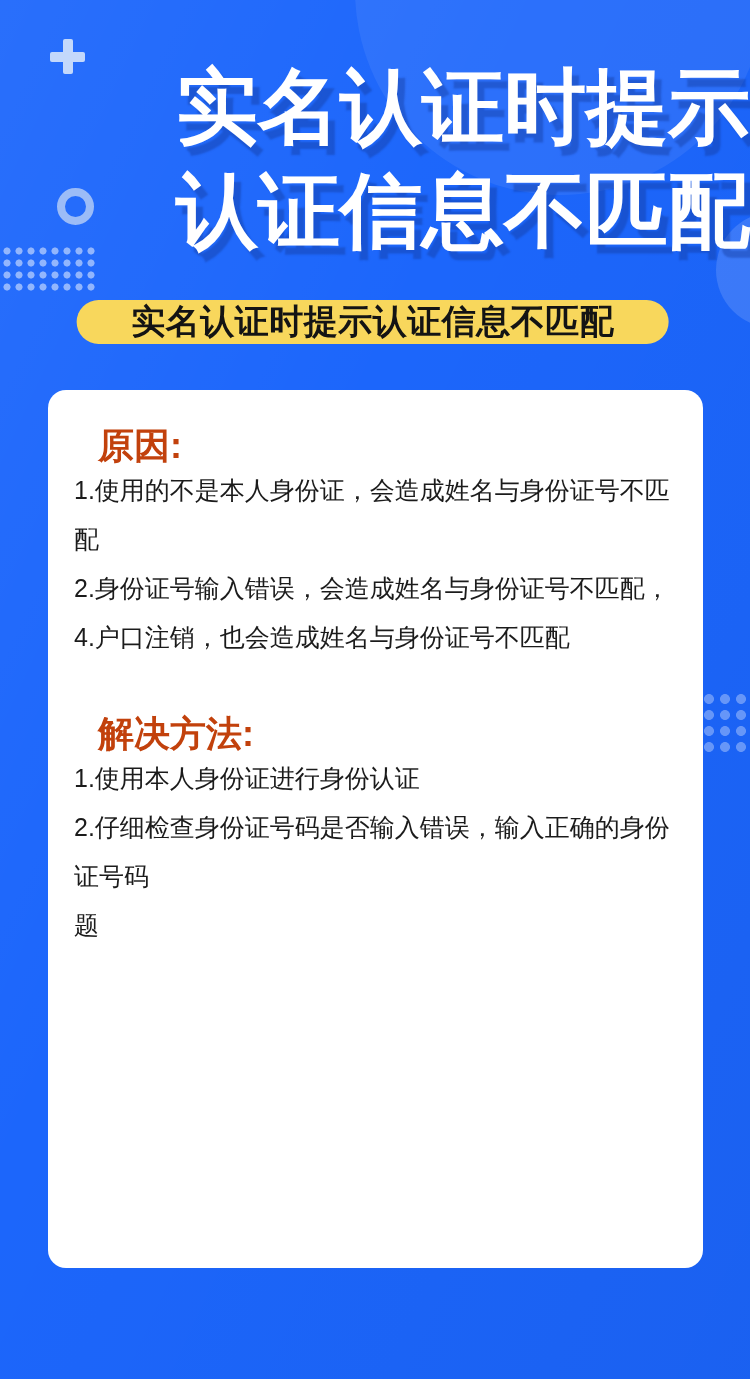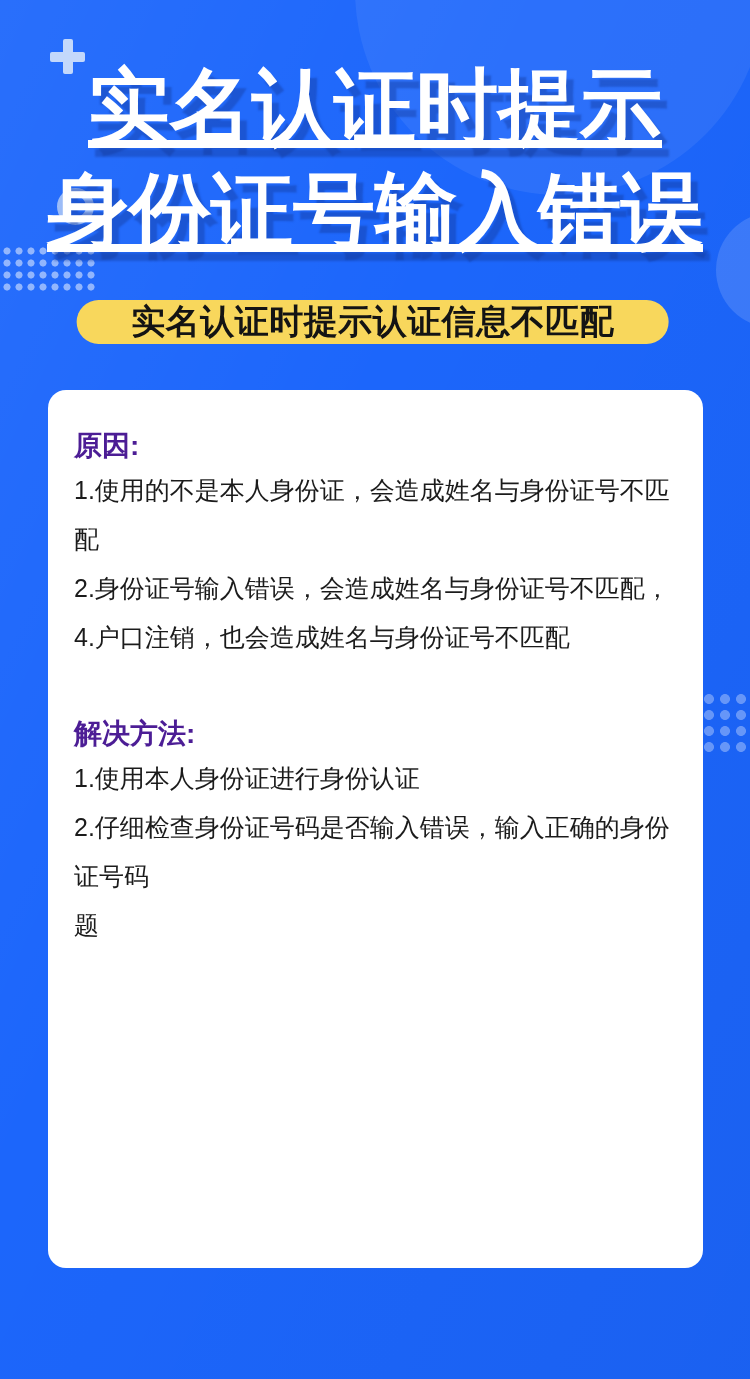--- a/index.html
+++ b/index.html
@@ -42,63 +42,62 @@
     background-size:12px 12px; background-position:0 0;
   }
   .dots-right {
     position:absolute; left:701px; top:691px; width:49px; height:64px;
     background-image: radial-gradient(circle, rgba(255,255,255,.33) 4.6px, rgba(255,255,255,0) 5.3px);
     background-size:16px 16px; background-position:0 0;
   }
   
   .title {
     position:absolute; left:0; top:55px; width:100%;
-    text-align:center; color:var(--title-white,#ffffff);
+    text-align:right; color:var(--title-white,#ffffff);
     font-size:82px; line-height:104px; font-weight:900;
     text-shadow: 7px 9px 2px rgba(18,58,156,.42);
     letter-spacing:0;
-    text-decoration:underline;
   }
   
   .badge {
     position:absolute; left:50%; top:300px; transform:translateX(-50.4%);
     width:592px; height:44px; border-radius:25px;
     background:var(--badge-yellow,#f8d75c);
     display:flex; align-items:center; justify-content:center;
     font-size:34px; font-weight:700; color:#141414; letter-spacing:0.5px;
   }
   
   .card {
     position:absolute; left:48px; top:390px; width:655px; height:878px;
     background:var(--card-white,#ffffff); border-radius:18px;
     padding:36px 26px 0 26px; color:var(--body-text,#1b1b1b);
   }
   .section-heading {
-    font-size:28px; font-weight:700; line-height:40px; color:#4c1d95;
+    font-size:36px; font-weight:700; line-height:40px; color:#c2410c;margin-left:24px;
   }
   .body-line {
     font-size:25px; font-weight:400; line-height:49px; white-space:nowrap;
   }
   .section-solutions { margin-top:52px; }
 </style>
 </head>
 <body>
 
 <div class="poster">
   <div class="bg-overlay"></div>
   <div class="circle-top"></div>
   <div class="circle-right"></div>
   <div class="plus"></div>
   <div class="ring"></div>
   <div class="dots-left"></div>
   <div class="dots-right"></div>
 
   <h1 class="title">
     <div>实名认证时提示</div>
-    <div>身份证号输入错误</div>
+    <div>认证信息不匹配</div>
   </h1>
 
   <div class="badge">实名认证时提示认证信息不匹配</div>
 
   <div class="card">
     <section class="section-reasons">
       <div class="section-heading">原因:</div>
       <p class="body-line">1.使用的不是本人身份证，会造成姓名与身份证号不匹</p>
       <p class="body-line">配</p>
       <p class="body-line">2.身份证号输入错误，会造成姓名与身份证号不匹配，</p>

